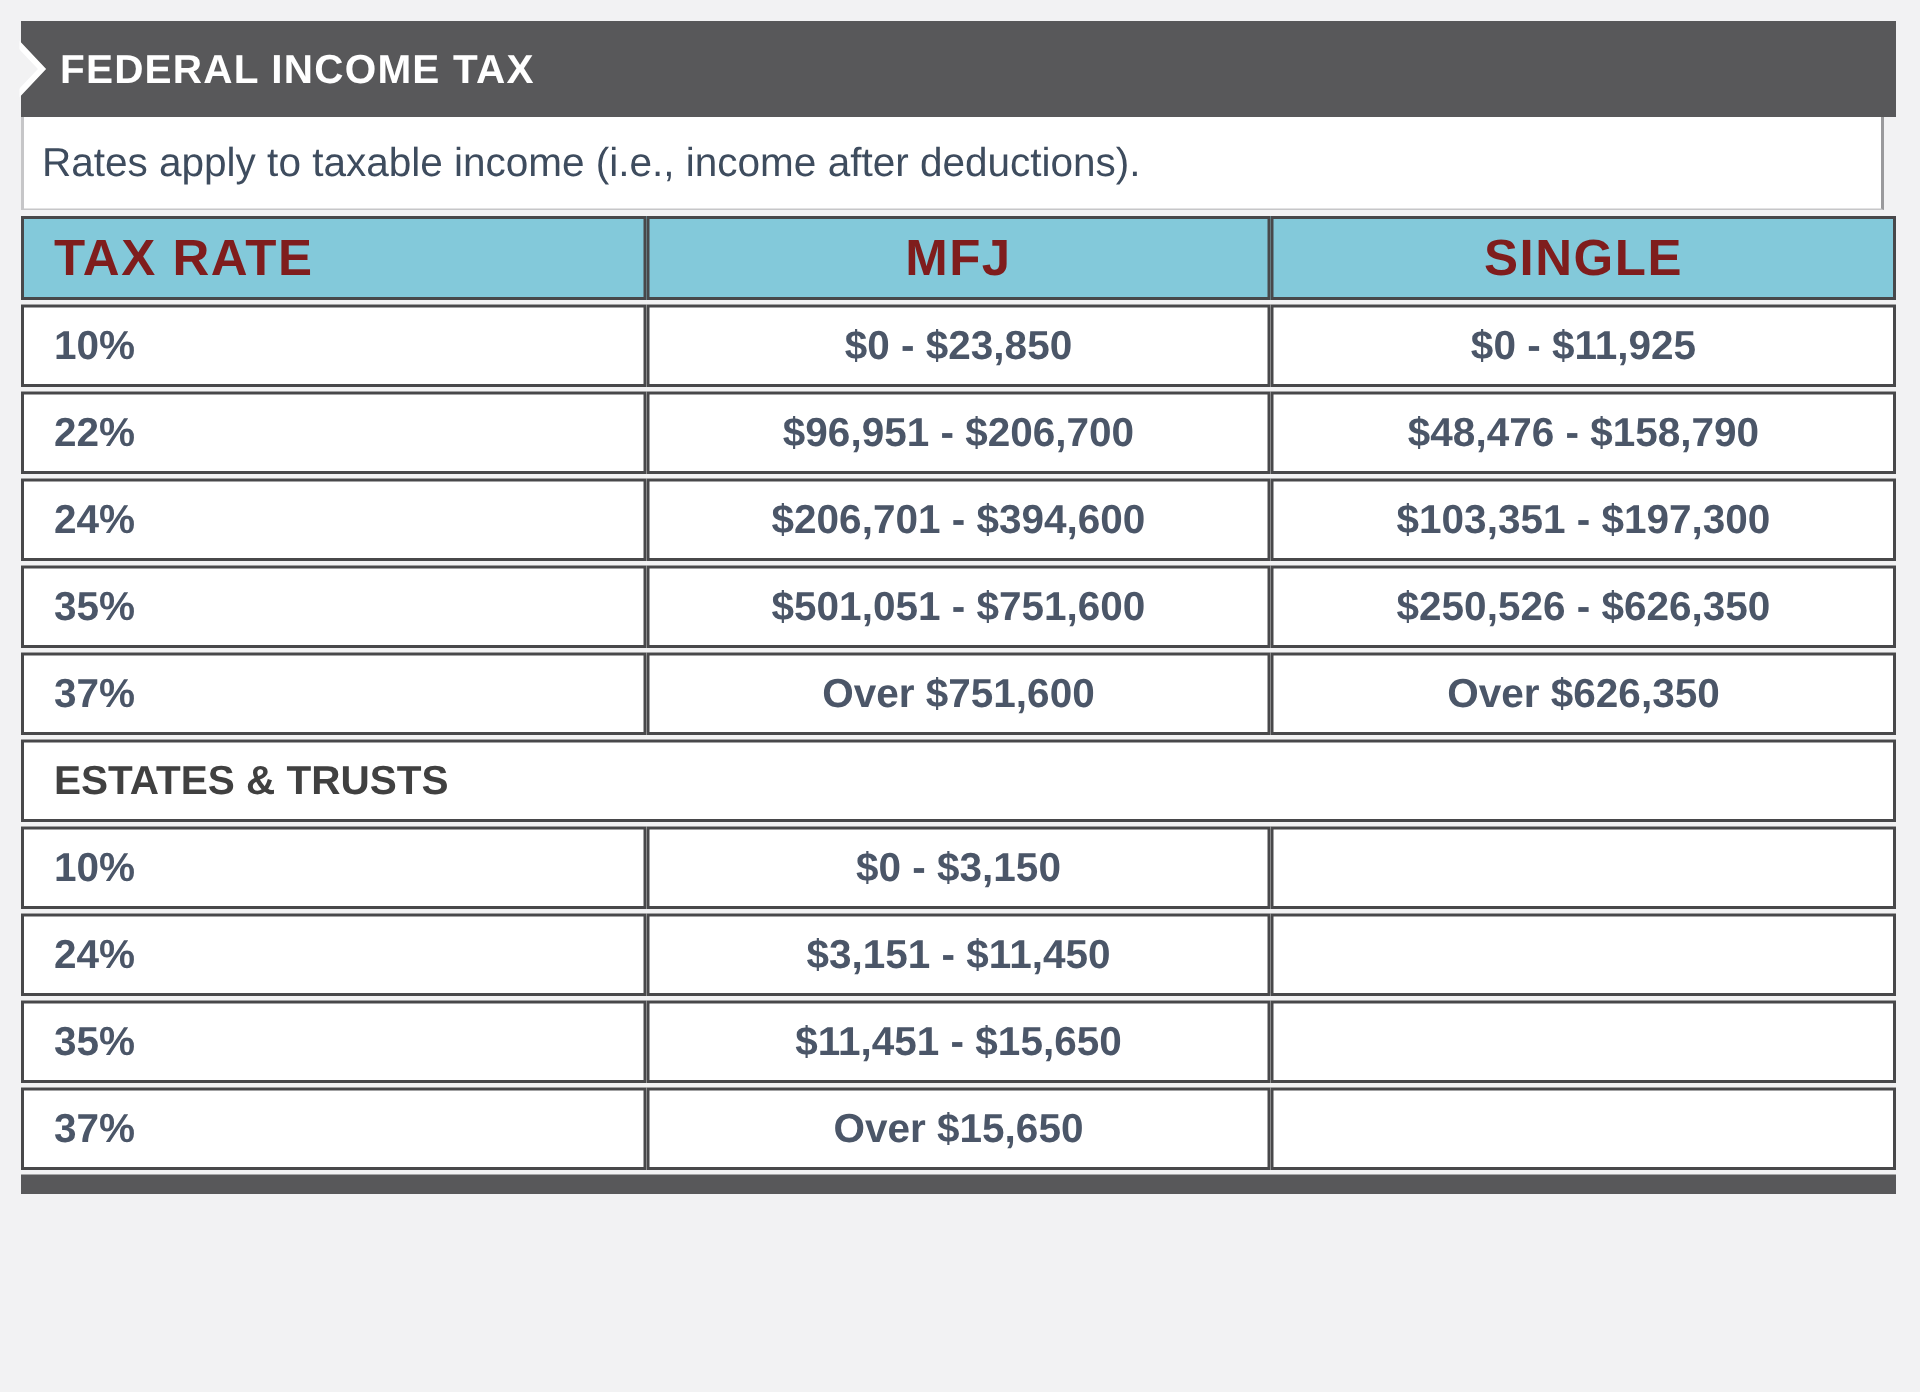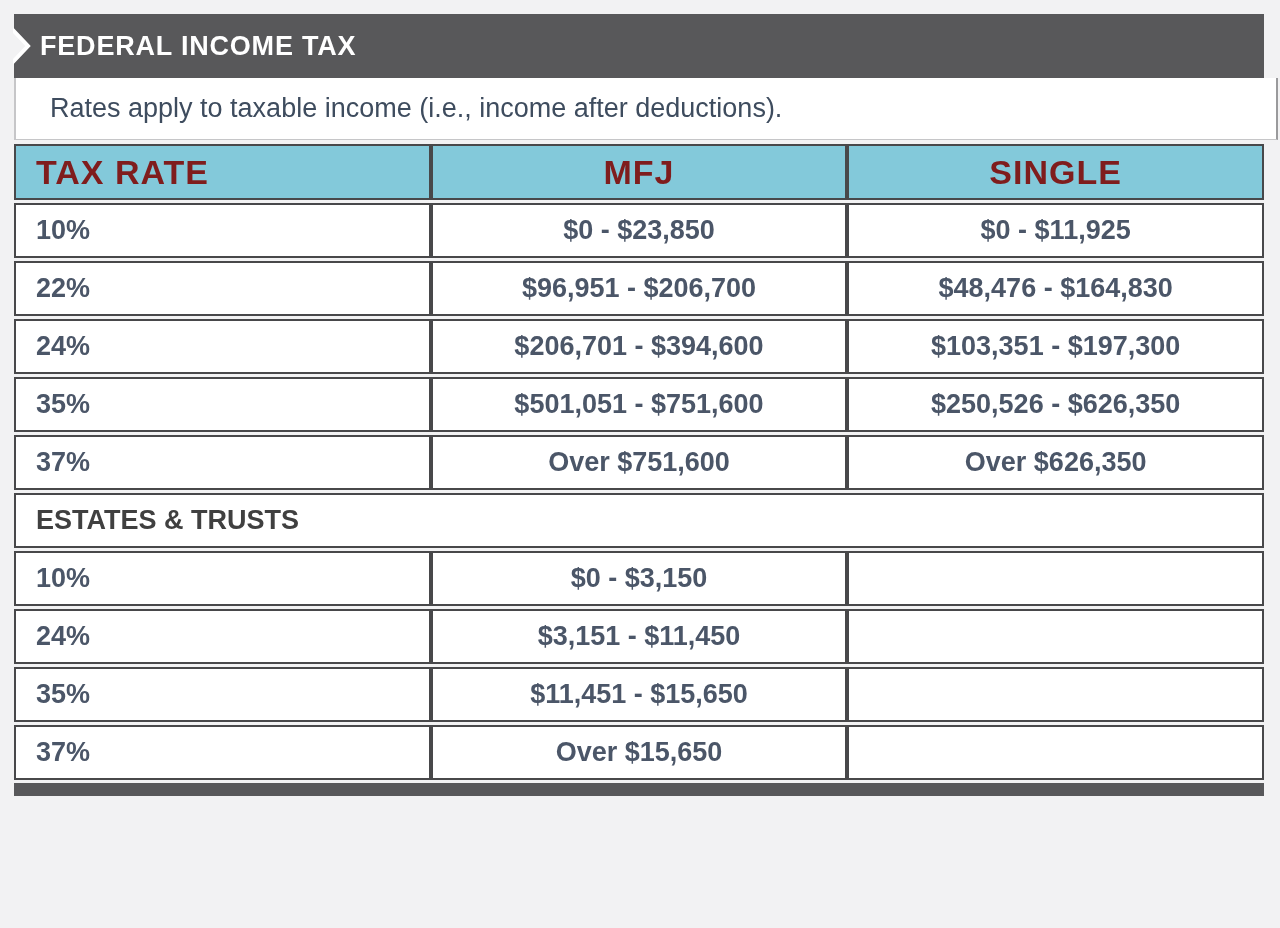--- a/index.html
+++ b/index.html
@@ -38,21 +38,21 @@
     letter-spacing: 0.8px;
   }
   .subtitle {
     height: 61px;
     background: #ffffff;
     border-left: 2px solid #c6c6c8;
     border-right: 2px solid #9a9a9c;
     border-bottom: 1px solid #c6c6c8;
     display: flex;
     align-items: center;
-    padding-left: 34px;
+    padding-left: 12px;
     width: calc(100% - 24px);
     color: #3e4c5e;
     font-size: 27px;
     margin-bottom: 1px;
   }
   table.tax-table {
     width: 100%;
     border-collapse: separate;
     border-spacing: 0 3px;
     table-layout: fixed;
@@ -125,21 +125,21 @@
     </thead>
     <tbody>
       <tr>
         <td class="rate-cell">10%</td>
         <td>$0 - $23,850</td>
         <td>$0 - $11,925</td>
       </tr>
       <tr>
         <td class="rate-cell">22%</td>
         <td>$96,951 - $206,700</td>
-        <td>$48,476 - $164,830</td>
+        <td>$48,476 - $158,790</td>
       </tr>
       <tr>
         <td class="rate-cell">24%</td>
         <td>$206,701 - $394,600</td>
         <td>$103,351 - $197,300</td>
       </tr>
       <tr>
         <td class="rate-cell">35%</td>
         <td>$501,051 - $751,600</td>
         <td>$250,526 - $626,350</td>

